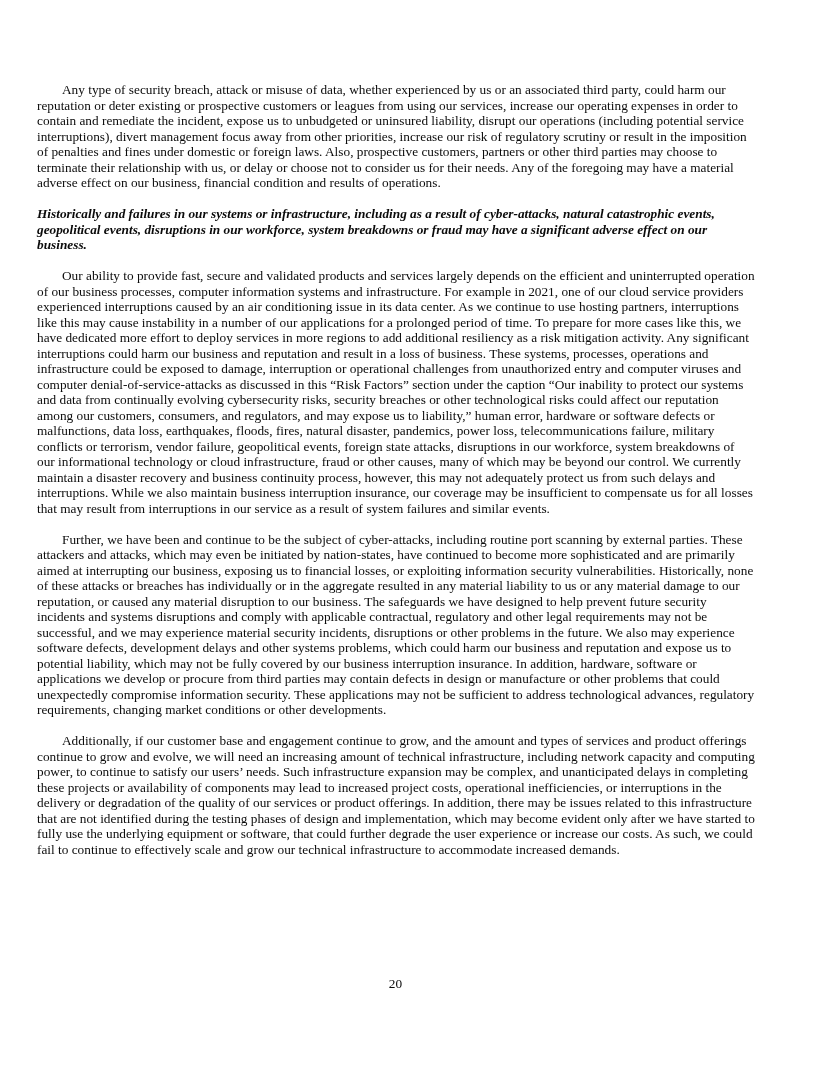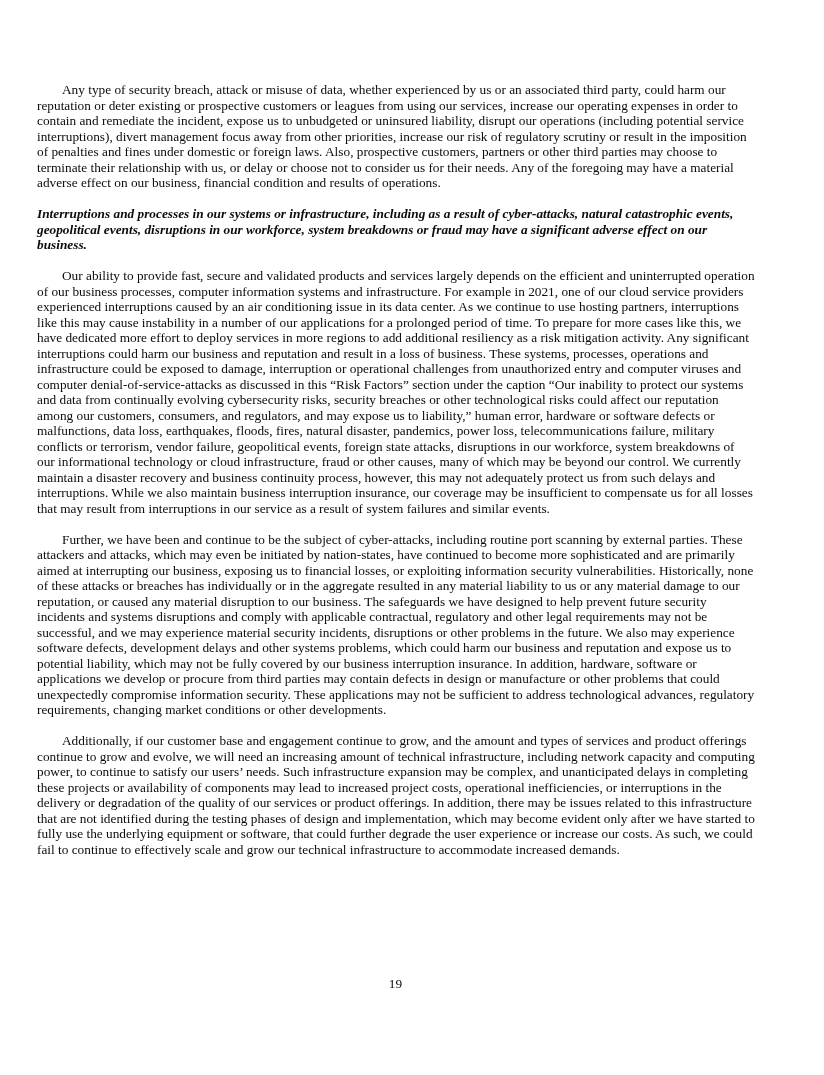--- a/index.html
+++ b/index.html
@@ -47,23 +47,23 @@
     line-height: 15.5px;
   }
 </style>
 </head>
 <body>
 
 <div class="page">
   <div class="content">
     <p class="body-para">Any type of security breach, attack or misuse of data, whether experienced by us or an associated third party, could harm our reputation or deter existing or prospective customers or leagues from using our services, increase our operating expenses in order to contain and remediate the incident, expose us to unbudgeted or uninsured liability, disrupt our operations (including potential service interruptions), divert management focus away from other priorities, increase our risk of regulatory scrutiny or result in the imposition of penalties and fines under domestic or foreign laws. Also, prospective customers, partners or other third parties may choose to terminate their relationship with us, or delay or choose not to consider us for their needs. Any of the foregoing may have a material adverse effect on our business, financial condition and results of operations.</p>
 
-    <p class="section-heading">Interruptions and processes in our systems or infrastructure, including as a result of cyber-attacks, natural catastrophic events, geopolitical events, disruptions in our workforce, system breakdowns or fraud may have a significant adverse effect on our business.</p>
+    <p class="section-heading">Historically and failures in our systems or infrastructure, including as a result of cyber-attacks, natural catastrophic events, geopolitical events, disruptions in our workforce, system breakdowns or fraud may have a significant adverse effect on our business.</p>
 
     <p class="body-para">Our ability to provide fast, secure and validated products and services largely depends on the efficient and uninterrupted operation of our business processes, computer information systems and infrastructure. For example in 2021, one of our cloud service providers experienced interruptions caused by an air conditioning issue in its data center. As we continue to use hosting partners, interruptions like this may cause instability in a number of our applications for a prolonged period of time. To prepare for more cases like this, we have dedicated more effort to deploy services in more regions to add additional resiliency as a risk mitigation activity. Any significant interruptions could harm our business and reputation and result in a loss of business. These systems, processes, operations and infrastructure could be exposed to damage, interruption or operational challenges from unauthorized entry and computer viruses and computer denial-of-service-attacks as discussed in this “Risk Factors” section under the caption “Our inability to protect our systems and data from continually evolving cybersecurity risks, security breaches or other technological risks could affect our reputation among our customers, consumers, and regulators, and may expose us to liability,” human error, hardware or software defects or malfunctions, data loss, earthquakes, floods, fires, natural disaster, pandemics, power loss, telecommunications failure, military conflicts or terrorism, vendor failure, geopolitical events, foreign state attacks, disruptions in our workforce, system breakdowns of our informational technology or cloud infrastructure, fraud or other causes, many of which may be beyond our control. We currently maintain a disaster recovery and business continuity process, however, this may not adequately protect us from such delays and interruptions. While we also maintain business interruption insurance, our coverage may be insufficient to compensate us for all losses that may result from interruptions in our service as a result of system failures and similar events.</p>
 
     <p class="body-para">Further, we have been and continue to be the subject of cyber-attacks, including routine port scanning by external parties. These attackers and attacks, which may even be initiated by nation-states, have continued to become more sophisticated and are primarily aimed at interrupting our business, exposing us to financial losses, or exploiting information security vulnerabilities. Historically, none of these attacks or breaches has individually or in the aggregate resulted in any material liability to us or any material damage to our reputation, or caused any material disruption to our business. The safeguards we have designed to help prevent future security incidents and systems disruptions and comply with applicable contractual, regulatory and other legal requirements may not be successful, and we may experience material security incidents, disruptions or other problems in the future. We also may experience software defects, development delays and other systems problems, which could harm our business and reputation and expose us to potential liability, which may not be fully covered by our business interruption insurance. In addition, hardware, software or applications we develop or procure from third parties may contain defects in design or manufacture or other problems that could unexpectedly compromise information security. These applications may not be sufficient to address technological advances, regulatory requirements, changing market conditions or other developments.</p>
 
     <p class="body-para">Additionally, if our customer base and engagement continue to grow, and the amount and types of services and product offerings continue to grow and evolve, we will need an increasing amount of technical infrastructure, including network capacity and computing power, to continue to satisfy our users’ needs. Such infrastructure expansion may be complex, and unanticipated delays in completing these projects or availability of components may lead to increased project costs, operational inefficiencies, or interruptions in the delivery or degradation of the quality of our services or product offerings. In addition, there may be issues related to this infrastructure that are not identified during the testing phases of design and implementation, which may become evident only after we have started to fully use the underlying equipment or software, that could further degrade the user experience or increase our costs. As such, we could fail to continue to effectively scale and grow our technical infrastructure to accommodate increased demands.</p>
   </div>
 
-  <div class="page-number">19</div>
+  <div class="page-number">20</div>
 </div>
 
 </body></html>

